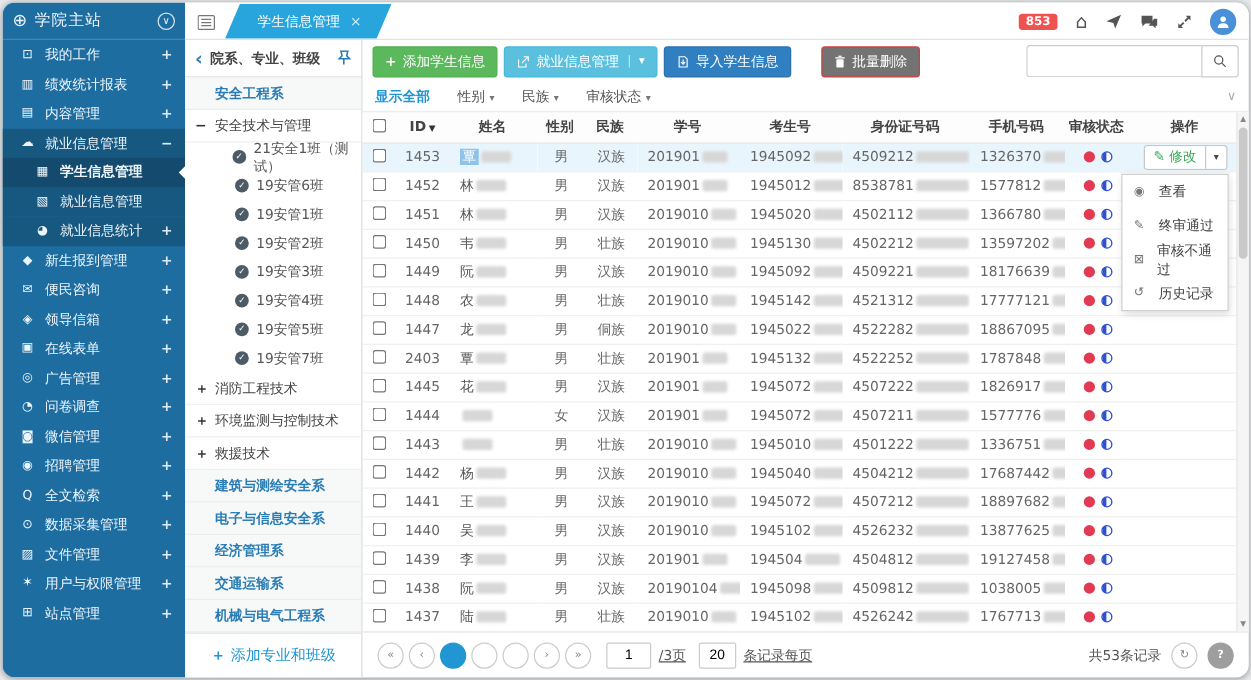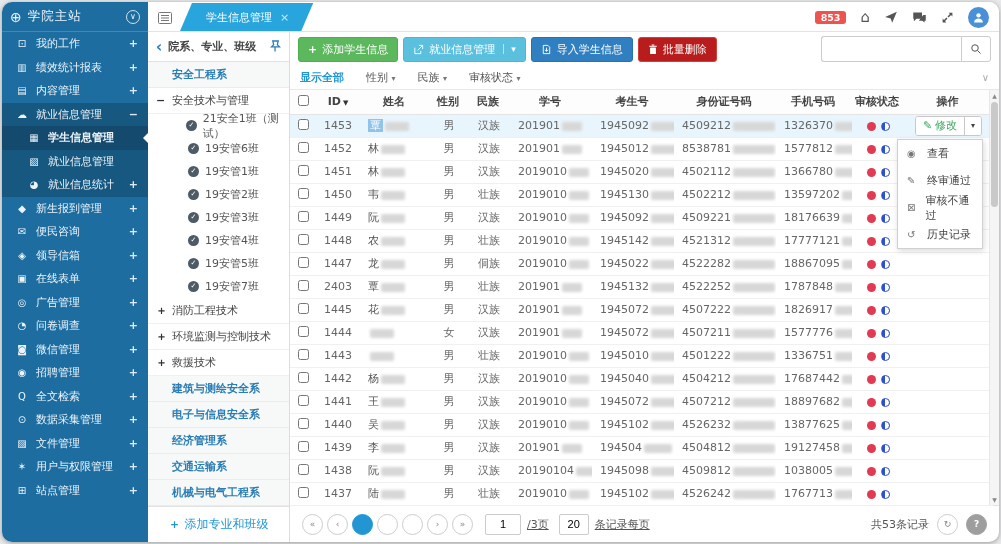--- a/index.html
+++ b/index.html
@@ -55,21 +55,21 @@
   .tree-footer .plus { font-weight:bold; margin-right:4px; }
 
   
   .main { flex:1; display:flex; flex-direction:column; position:relative; min-width:0; }
   .toolbar { height:34px; display:flex; align-items:center; padding:0 8px; gap:5px; }
   .btn { height:25px; border:1px solid transparent; border-radius:3px; color:#fff; font-size:11px; padding:0 9px; display:inline-flex; align-items:center; gap:5px; cursor:pointer; font-family:inherit; }
   .btn-add { background:#5cb85c; border-color:#4cae4c; }
   .btn-export { background:#5bc0de; border-color:#46b8da; }
   .btn-export .caret { border-left:1px solid rgba(255,255,255,.55); padding-left:7px; margin-left:3px; font-size:9px; }
   .btn-import { background:#2f7fc1; border-color:#2a72ae; }
-  .btn-del { background:#b91c1c; border-color:#d43f3a; }
+  .btn-del { background:#737373; border-color:#d43f3a;margin-left:19px; }
   .searchbox { margin-left:auto; display:flex; }
   .searchbox input { width:140px; height:26px; border:1px solid #ccc; border-right:none; border-radius:3px 0 0 3px; padding:0 6px; font-size:11px; outline:none; }
   .searchbox button { width:30px; height:26px; border:1px solid #ccc; background:#fff; border-radius:0 3px 3px 0; cursor:pointer; display:flex; align-items:center; justify-content:center; }
 
   .filterbar { height:24px; border-bottom:1px solid #e8e8e8; display:flex; align-items:center; padding:0 10px; gap:22px; }
   .f-all { color:#2196d3; font-weight:bold; cursor:pointer; }
   .f-item { color:#555; cursor:pointer; }
   .f-item .caret { font-size:8px; color:#777; }
   .f-collapse { margin-left:auto; color:#aaa; font-size:10px; cursor:pointer; }
 

